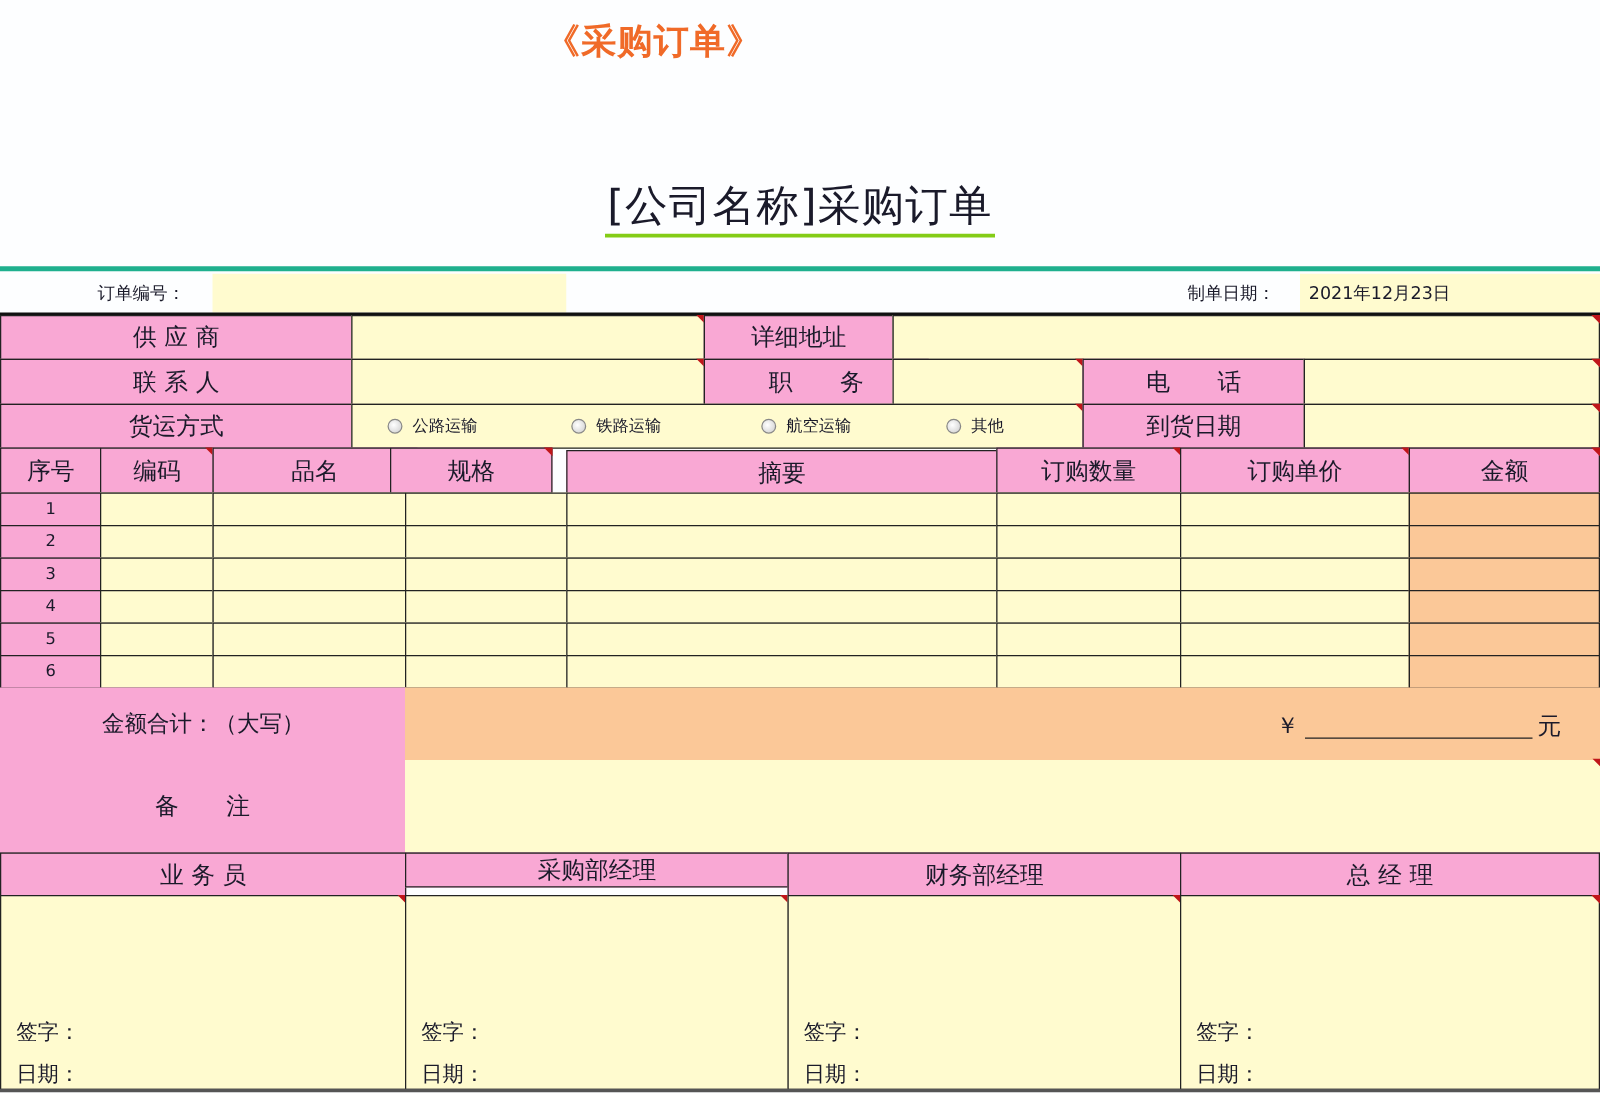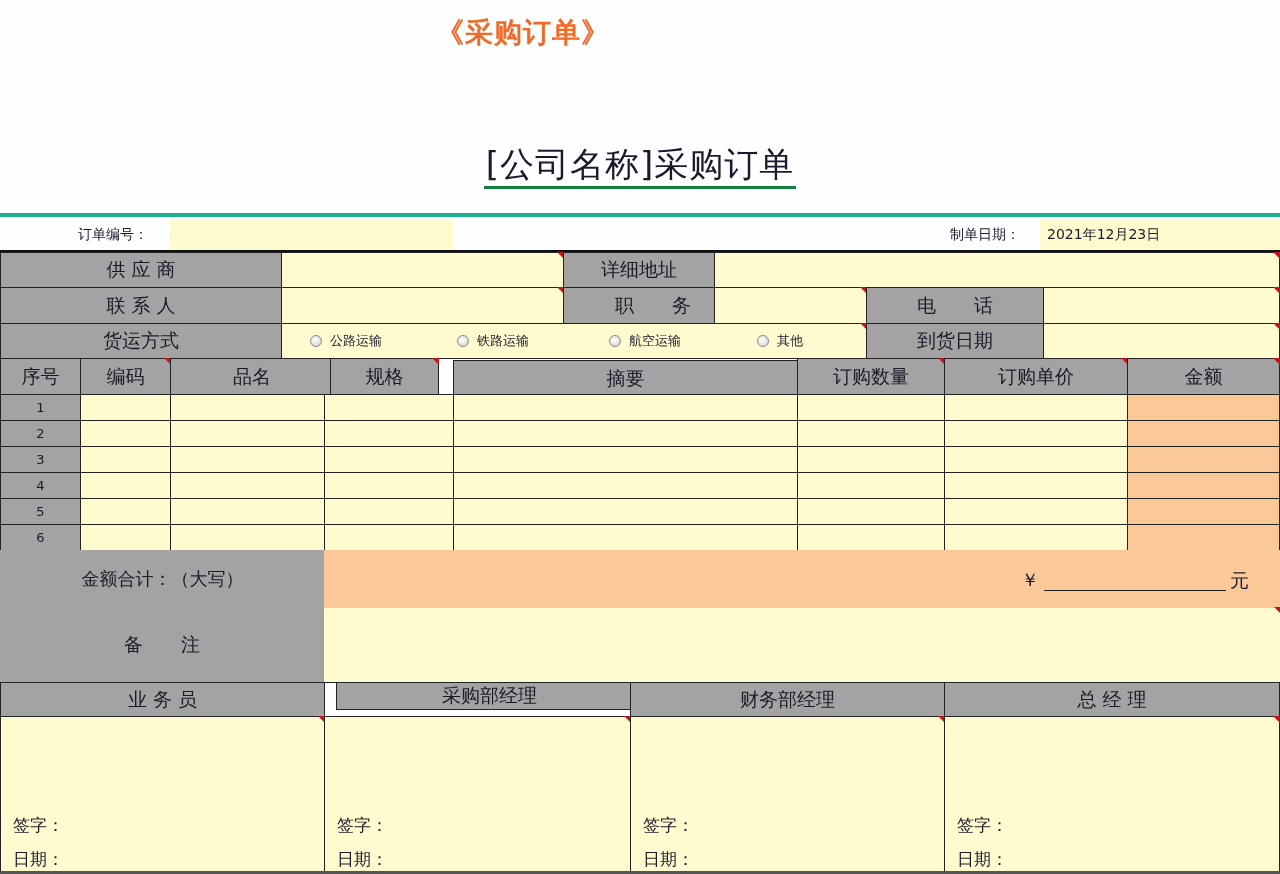--- a/index.html
+++ b/index.html
@@ -1,23 +1,23 @@
 <!DOCTYPE html>
 <html><head>
 <meta charset="utf-8">
 <style>
 *{box-sizing:border-box;margin:0;padding:0}
 body{width:1280px;height:874px;background:#fdfeff;font-family:"DejaVu Sans","Liberation Sans",sans-serif;position:relative;overflow:hidden;color:#1a1a2a}
 .abs{position:absolute}
 .top-title{left:0;width:1046px;top:14px;text-align:center;color:#f06a28;font-size:28px;font-weight:bold;letter-spacing:1px}
 .main-title{left:0;width:1280px;top:142px;text-align:center;font-size:34px;}
-.main-title span{border-bottom:3px solid #15803d;padding:0 2px 2px;letter-spacing:1px}
+.main-title span{border-bottom:3px solid #84cc16;padding:0 2px 2px;letter-spacing:1px}
 .teal{left:0;top:213px;width:1280px;height:4px;background:#1fb08e}
 .cell{position:absolute;border:1px solid #222;display:flex;align-items:center;justify-content:center;font-size:19px}
-.w{background:#a3a3a3}
+.w{background:#f9a8d4}
 .y{background:#fffbcf}
 .o{background:#fbc898}
 .tri::after{content:"";position:absolute;top:-1px;right:-1px;border-top:7px solid #c0161a;border-left:7px solid transparent}
 .hdr{font-weight:normal;font-size:19px}
 .small{font-size:13px}
 .radio{display:inline-flex;align-items:center;font-size:13px;margin-right:12px}
 .radio i{width:12px;height:12px;border-radius:50%;border:1px solid #888;background:radial-gradient(circle at 40% 40%,#fff,#ccc);display:inline-block;margin-right:8px}
 .sig{position:absolute;font-size:17px;left:12px}
 </style>
 </head>
@@ -63,21 +63,21 @@
       <i></i>
       <span>其他</span>
     </label>
 </div>
 <div class="cell w" style="left:866px;top:323px;width:178px;height:36px">到货日期</div>
 <div class="cell y tri" style="left:1043px;top:323px;width:237px;height:36px"></div>
 
 <div class="cell w" style="left:0;top:358px;width:81px;height:37px">序号</div>
 <div class="cell w hdr tri" style="left:80px;top:358px;width:91px;height:37px">编码</div>
 <div class="cell w hdr" style="left:170px;top:358px;width:164px;height:37px">品名</div>
-<div class="cell w hdr tri" style="left:330px;top:358px;width:109px;height:37px">规格</div>
+<div class="cell w hdr tri" style="left:312px;top:358px;width:130px;height:37px">规格</div>
 <div class="cell w hdr" style="left:453px;top:360px;width:345px;height:37px">摘要</div>
 <div class="cell w hdr tri" style="left:797px;top:358px;width:148px;height:37px">订购数量</div>
 <div class="cell w hdr tri" style="left:944px;top:358px;width:184px;height:37px">订购单价</div>
 <div class="cell w hdr tri" style="left:1127px;top:358px;width:153px;height:37px">金额</div>
 
 <div class="abs" style="left:0;top:394px;width:1280px">
   <div class="abs" style="top:0;left:0;width:1280px;height:27px">
     <div class="cell w small" style="left:0;top:0;width:81px;height:27px">1</div>
     <div class="cell y" style="left:80px;top:0;width:91px;height:27px"></div>
     <div class="cell y" style="left:170px;top:0;width:155px;height:27px"></div>
@@ -143,21 +143,21 @@
 <div class="abs o" style="left:324px;top:550px;width:956px;height:59px;border-bottom:1px solid #222">
   <span class="abs" style="left:697px;top:18px;font-size:18px">￥</span>
   <span class="abs" style="left:720px;top:40px;width:182px;height:1px;background:#222"></span>
   <span class="abs" style="left:906px;top:18px;font-size:19px">元</span>
 </div>
 
 <div class="abs w" style="left:0;top:608px;width:325px;height:75px;display:flex;align-items:center;justify-content:center;font-size:19px;border-right:1px solid #222;border-bottom:1px solid #222">备　　注</div>
 <div class="abs y tri" style="left:324px;top:608px;width:956px;height:75px;border-bottom:1px solid #222"></div>
 
 <div class="cell w" style="left:0;top:682px;width:325px;height:35px">业 务 员</div>
-<div class="cell w" style="left:336px;top:682px;width:307px;height:28px">采购部经理</div>
+<div class="cell w" style="left:324px;top:682px;width:307px;height:28px">采购部经理</div>
 <div class="cell w" style="left:630px;top:682px;width:315px;height:35px">财务部经理</div>
 <div class="cell w" style="left:944px;top:682px;width:336px;height:35px">总 经 理</div>
 
 <div class="abs y tri" style="left:0;top:716px;width:325px;height:156px;border:1px solid #222">
   <span class="sig" style="top:97px">签字：</span>
   <span class="sig" style="top:131px">日期：</span>
 </div>
 <div class="abs y tri" style="left:324px;top:716px;width:307px;height:156px;border:1px solid #222">
   <span class="sig" style="top:97px">签字：</span>
   <span class="sig" style="top:131px">日期：</span>

